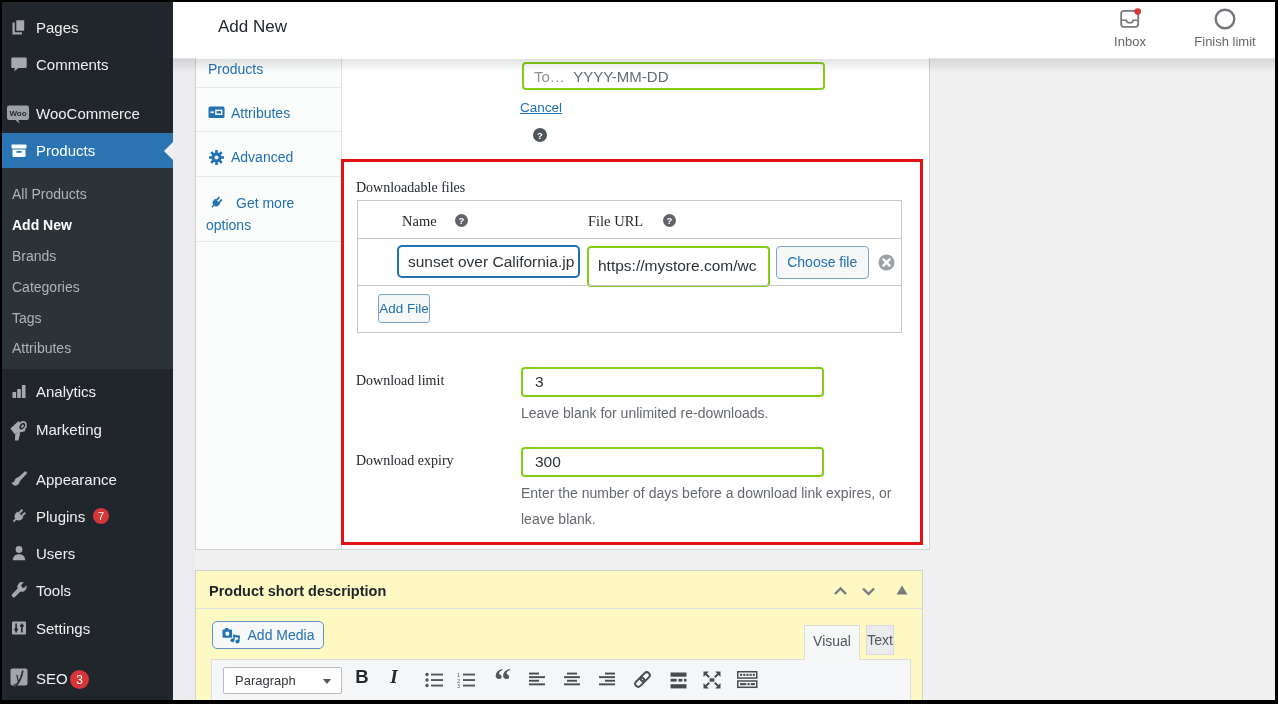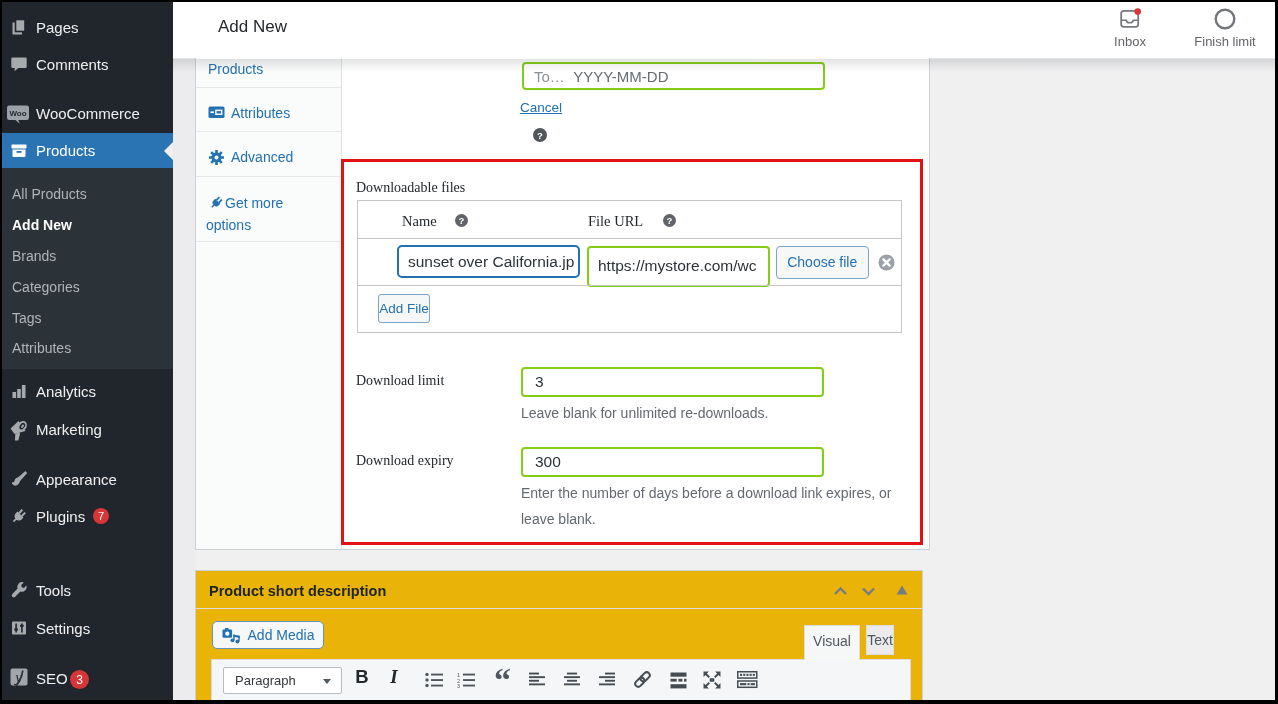--- a/index.html
+++ b/index.html
@@ -39,21 +39,21 @@
      font-size:15.5px;color:#2c3338;display:flex;align-items:center;overflow:hidden;white-space:nowrap;}
   .lbl{position:absolute;font-size:14px;color:#23282d;white-space:nowrap;font-family:Liberation Serif, serif;}
   .desc{position:absolute;font-size:14px;color:#646970;white-space:nowrap;}
   .btn{position:absolute;background:#f6f7f7;border:1px solid #7ca4c9;border-radius:3px;
      color:#2271b1;display:flex;align-items:center;justify-content:center;white-space:nowrap;}
   #redrect{position:absolute;left:341px;top:159px;width:582px;height:386px;
      border:3px solid #e01212;box-sizing:border-box;z-index:30;}
   .qm{position:absolute;width:13px;height:13px;border-radius:50%;background:#606468;color:#fff;
      font-size:9.5px;font-weight:bold;display:flex;align-items:center;justify-content:center;}
   
-  #sdpanel{position:absolute;left:195px;top:570px;width:728px;height:134px;background:#eab308;
+  #sdpanel{position:absolute;left:195px;top:570px;width:728px;height:134px;background:#fef9c3;
      border:1px solid #cfd0d3;box-sizing:border-box;}
 </style>
 </head>
 <body>
 <div id="app">
   <div class="abs" style="left:173px;top:58px;width:22px;height:646px;background:#ececee;"></div>
   <div id="shadow"></div>
   <div id="topbar"></div>
   <div id="h1">Add New</div>
 
@@ -136,20 +136,27 @@
         <g transform="rotate(45 10 10)" fill="#a7aaad">
           <path d="M5.8 8h8.4v2.3a4.2 4.2 0 0 1-8.4 0z"></path>
           <rect x="7" y="3.2" width="2" height="4.8"></rect>
           <rect x="11" y="3.2" width="2" height="4.8"></rect>
           <rect x="9.1" y="14.2" width="1.8" height="3.6"></rect>
         </g>
       </svg>
       <span class="t">Plugins</span>
     </div>
     <div class="badge" style="left:93px;top:508px;width:16px;height:16px;">7</div>
+    <div class="mi" style="top:536px;">
+      <svg width="20" height="20" viewBox="0 0 20 20">
+        <circle cx="10" cy="6.4" r="3.4" fill="#a7aaad"></circle>
+        <path fill="#a7aaad" d="M3.8 17.3c0-3.9 2.8-6 6.2-6s6.2 2.1 6.2 6z"></path>
+      </svg>
+      <span class="t">Users</span>
+    </div>
     <div class="mi" style="top:573px;">
       <svg width="20" height="20" viewBox="0 0 20 20">
         <path fill="#a7aaad" d="M17.4 5.2a4.8 4.8 0 0 1-6 6.2l-5.2 5.4a2 2 0 1 1-2.9-2.8l5.3-5.5A4.8 4.8 0 0 1 14.8 2.4l-2.6 2.7.6 2.2 2.2.6z"></path>
       </svg>
       <span class="t">Tools</span>
     </div>
     <div class="mi" style="top:611px;">
       <svg width="20" height="20" viewBox="0 0 20 20">
         <rect x="3" y="3.5" width="14" height="13" rx="1" fill="#a7aaad"></rect>
         <rect x="6.3" y="5.5" width="1.6" height="9" fill="#21262c"></rect>
@@ -193,21 +200,21 @@
         </svg>
       <div class="tabt" style="left:35px;top:91px;">Advanced</div>
       <svg class="tico" style="top:136px;" width="17" height="17" viewBox="0 0 17 17">
         <g transform="rotate(45 8.5 8.5)" fill="#2271b1">
           <path d="M4.9 6.8h7.2v2a3.6 3.6 0 0 1-7.2 0z"></path>
           <rect x="5.9" y="2.7" width="1.7" height="4.1"></rect>
           <rect x="9.4" y="2.7" width="1.7" height="4.1"></rect>
           <rect x="7.75" y="12" width="1.5" height="3.1"></rect>
         </g>
         </svg>
-      <div class="tabt" style="left:29px;top:137px;">Get more</div>
+      <div class="tabt" style="left:40px;top:137px;">Get more</div>
       <div class="tabt" style="left:10px;top:159px;">options</div>
     </div>
     <div class="inp" style="left:326px;top:4px;width:303px;height:28px;box-sizing:border-box;color:#757b80;">
       <span style="margin-left:10px;font-size:15px;color:#8b9196;">To…</span>
         <span style="font-size:15px;color:#646c72;">&nbsp;&nbsp;YYYY-MM-DD</span>
       </div>
     <div style="position:absolute;left:324px;top:42px;font-size:13.5px;color:#2271b1;text-decoration:underline;">Cancel</div>
     <div class="qm" style="left:337px;top:70px;width:14px;height:14px;background:#50565b;">?</div>
 
     <div class="lbl" style="left:160px;top:122px;">Downloadable files</div>

